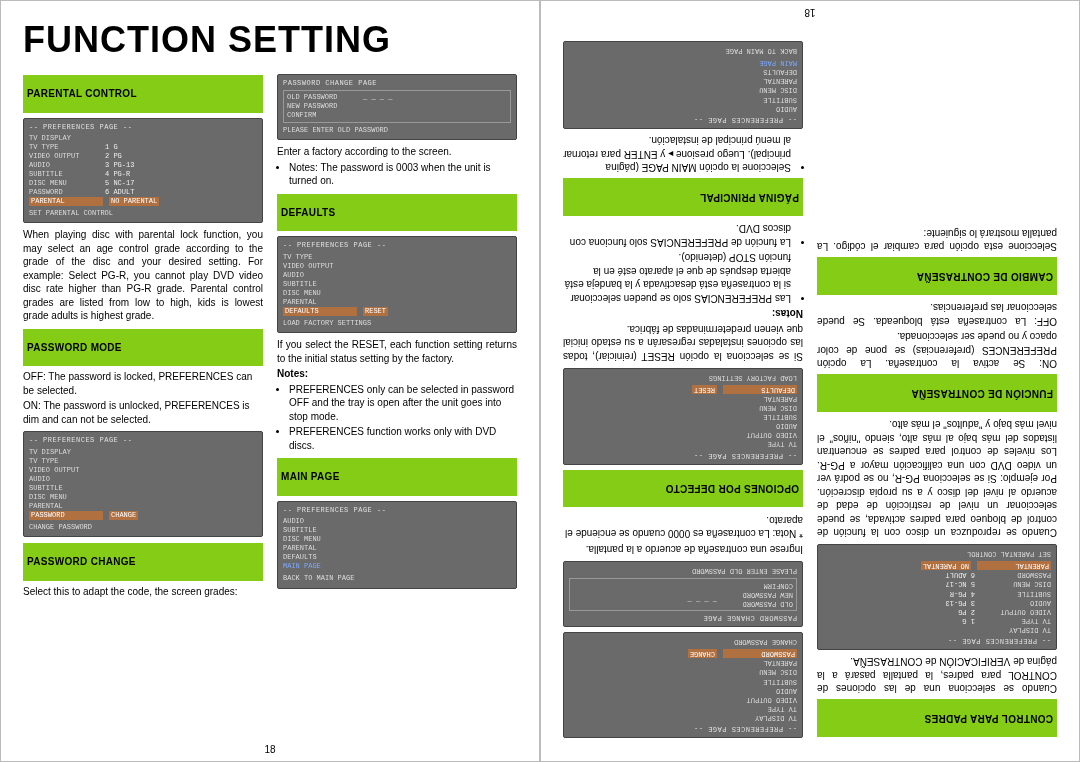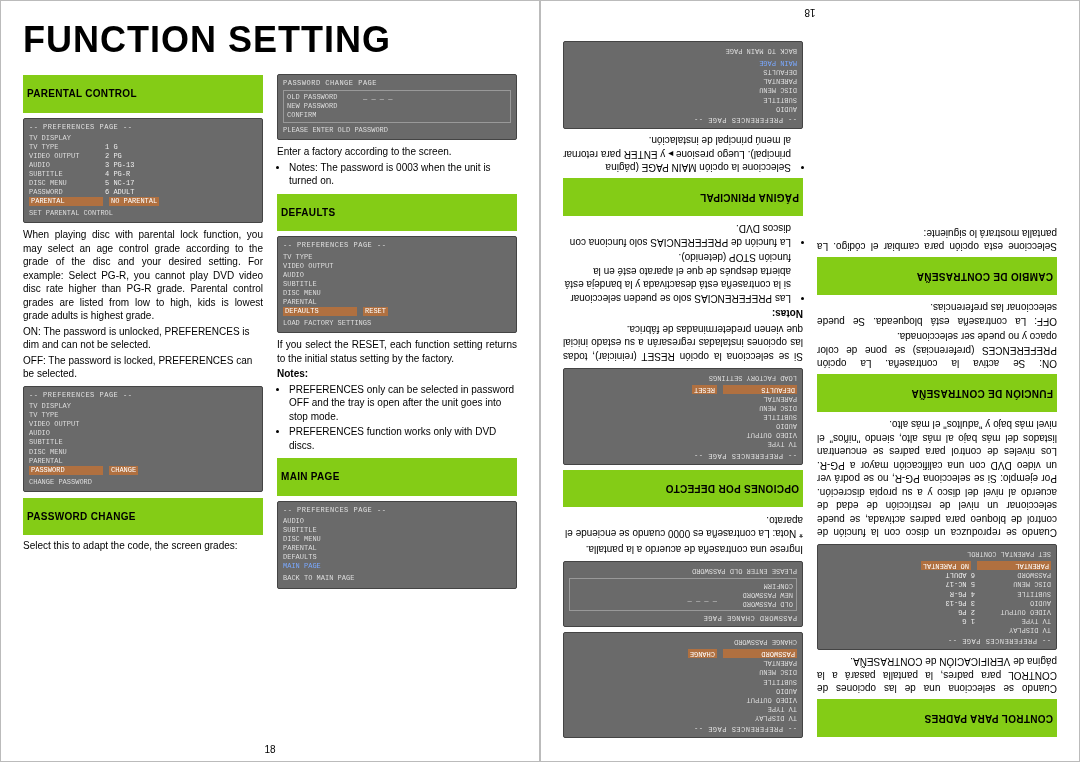--- a/index.html
+++ b/index.html
@@ -124,22 +124,23 @@
             </div>
           <div class="osd-row">
               <span class="l hi">PARENTAL</span>
               <span class="r hi">NO PARENTAL</span>
             </div>
           <div style="margin-top:3px;">SET PARENTAL CONTROL</div>
         </div>
 
         <div class="body-text justify">When playing disc with parental lock function, you may select an age control grade according to the grade of the disc and your desired setting. For example: Select PG-R, you cannot play DVD video disc rate higher than PG-R grade. Parental control grades are listed from low to high, kids is lowest grade adults is highest grade.</div>
 
+        <div class="section-bar">PASSWORD MODE</div>
+        <div class="body-text">OFF: The password is locked, PREFERENCES can be selected.</div>
         <div class="body-text">ON: The password is unlocked, PREFERENCES is dim and can not be selected.</div>
-        <div class="body-text">OFF: The password is locked, PREFERENCES can be selected.</div>
 
         <div class="osd">
           <div class="osd-title">-- PREFERENCES PAGE --</div>
           <div class="osd-row">
               <span class="l">TV DISPLAY</span>
             </div>
           <div class="osd-row">
               <span class="l">TV TYPE</span>
             </div>
           <div class="osd-row">

